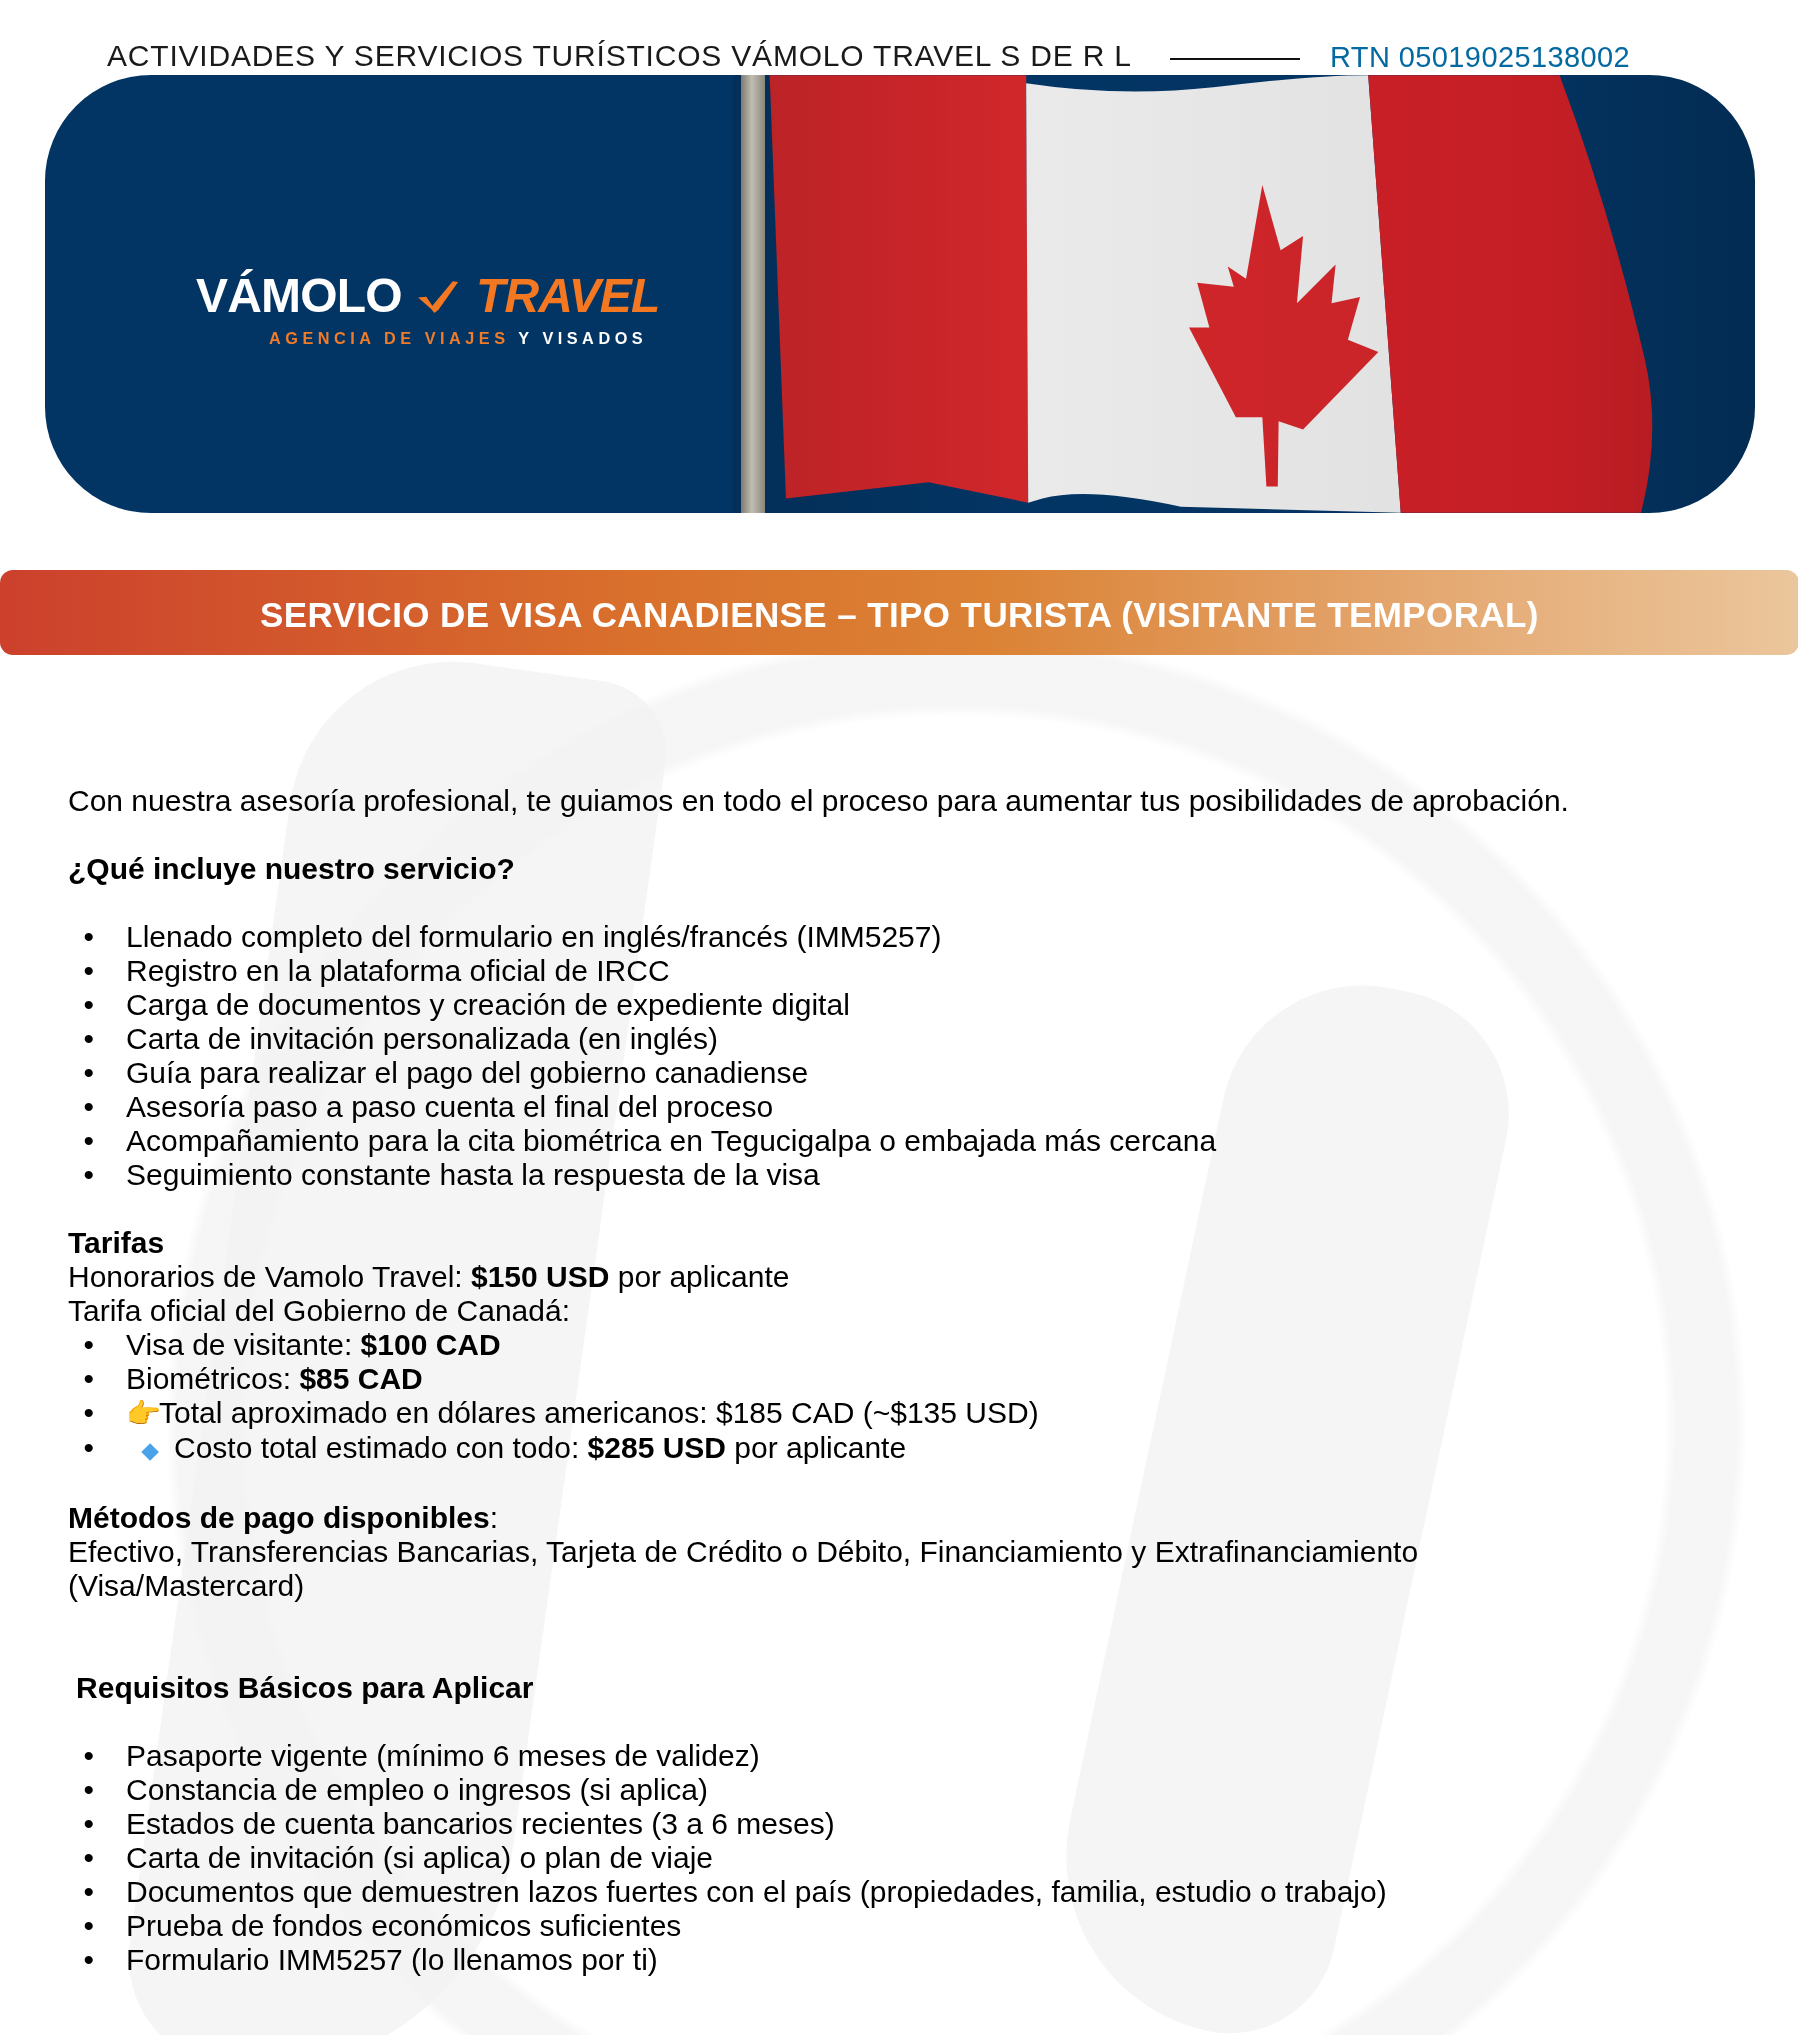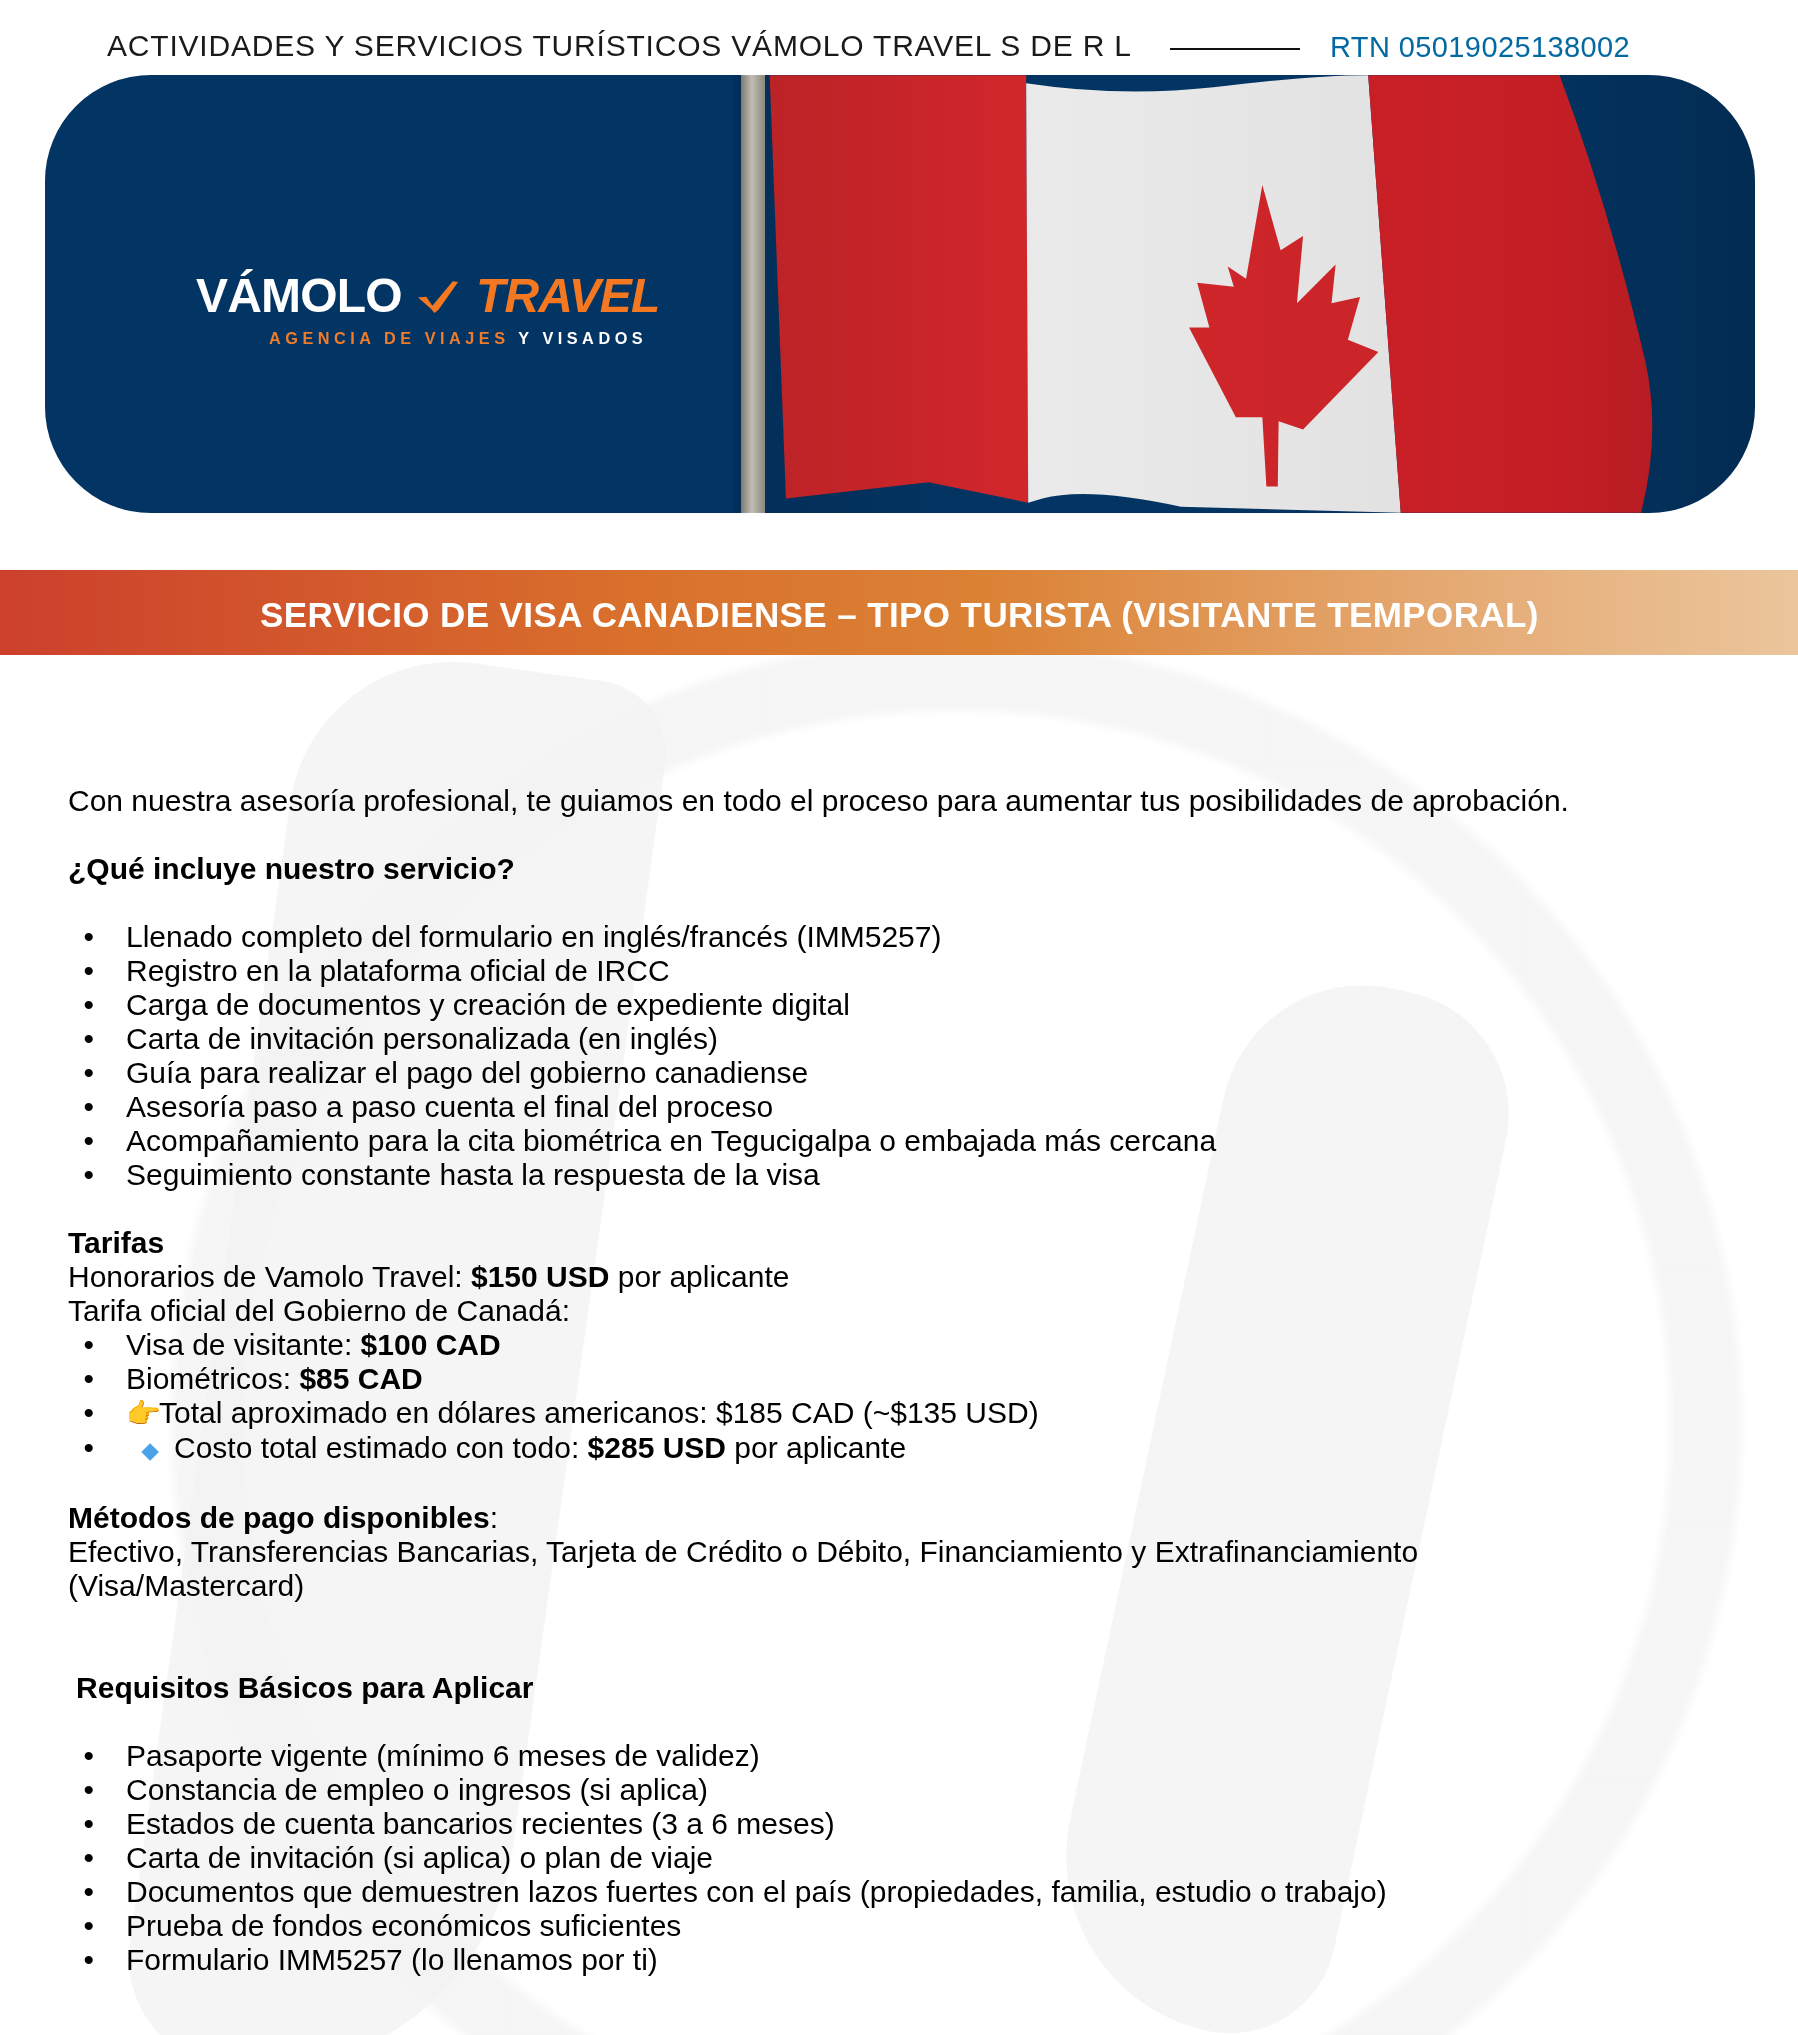--- a/index.html
+++ b/index.html
@@ -6,42 +6,42 @@
   html, body { width: 1799px; height: 2544px; background: #ffffff; overflow: hidden; }
   body { position: relative; font-family: "Liberation Sans", "DejaVu Sans", sans-serif; color: #000; }
 
   
   .watermark { position: absolute; left: 122px; top: 590px; width: 1669px; height: 1669px; border-radius: 50%;
     background: radial-gradient(circle at 50% 50%, rgba(240,240,240,0.0) 0%, rgba(240,240,240,0.0) 60%, rgba(238,238,238,0.55) 61%, rgba(238,238,238,0.55) 66%, rgba(255,255,255,0) 67%);
     pointer-events: none; }
   .wm-shape { position: absolute; background: rgba(242,242,242,0.75); pointer-events: none; }
 
   
-  .top-header { position: absolute; left: 0; top: 4px; width: 1479px; height: 73px; }
+  .top-header { position: absolute; left: 0; top: 14px; width: 1479px; height: 73px; }
   .company-name { position: absolute; left: 107px; top: 25px; font-size: 30px; letter-spacing: 0.8px; color: #1a1a1a; white-space: nowrap; }
   .header-rule { position: absolute; left: 1170px; top: 44px; width: 130px; height: 2.4px; background: #111; }
   .rtn { position: absolute; left: 1330px; top: 27px; font-size: 29px; color: #0369a1; white-space: nowrap; letter-spacing: 0.4px; }
 
   
   .hero { position: absolute; left: 45px; top: 75px; width: 1710px; height: 438px; border-radius: 106px; background: #033564; overflow: hidden; }
   .hero-logo { position: absolute; left: 151px; top: 197px; }
   .logo-main { font-size: 48px; font-weight: 900; letter-spacing: -0.8px; white-space: nowrap; line-height: 1; }
   .logo-vamolo { color: #ffffff; }
   .logo-travel { color: #f47721; font-style: italic; }
   .logo-plane { display: inline-block; width: 49px; height: 37px; vertical-align: -1.6px; }
   .logo-sub { font-size: 16.3px; letter-spacing: 4.5px; margin-top: 9px; margin-left: 73px; white-space: nowrap; font-weight: bold; }
   .logo-sub .sub-orange { color: #f07c2a; }
   .logo-sub .sub-white { color: #ffffff; }
 
   .flag-wrap { position: absolute; left: 688px; top: 0; width: 1022px; height: 438px; }
   .pole { position: absolute; left: 8.1px; top: 0; width: 23.6px; height: 438px; background: linear-gradient(90deg,#8c8a80,#d8d5c8 45%,#9b978a); }
 
   
   .title-band { position: absolute; left: 0; top: 570px; width: 1799px; height: 85px;
-    background: linear-gradient(90deg, #cc402c 0%, #d9702c 35%, #db8235 55%, #e4a66e 78%, #ebc69c 100%); }
+    background: linear-gradient(90deg, #cc402c 0%, #d9702c 35%, #db8235 55%, #e4a66e 78%, #ebc69c 100%); border-radius: 13px; }
   .title-text { position: absolute; left: 0; right: 0; top: 25px; text-align: center; color: #fff; font-weight: 700; font-size: 35px; letter-spacing: 0.4px; white-space: nowrap; }
 
   
   .content { position: absolute; left: 68px; top: 784px; width: 1689px; font-size: 30px; line-height: 34px; color: #000; }
   .intro { margin-bottom: 34px; }
   .section-heading { font-weight: 700; }
   ul.bullets { list-style: none; margin-left: 0; }
   ul.bullets li { position: relative; padding-left: 58px; }
   ul.bullets li::before { content: "•"; position: absolute; left: 15.5px; top: 0; font-size: 30px; }
   .gap-84 { height: 34px; }

